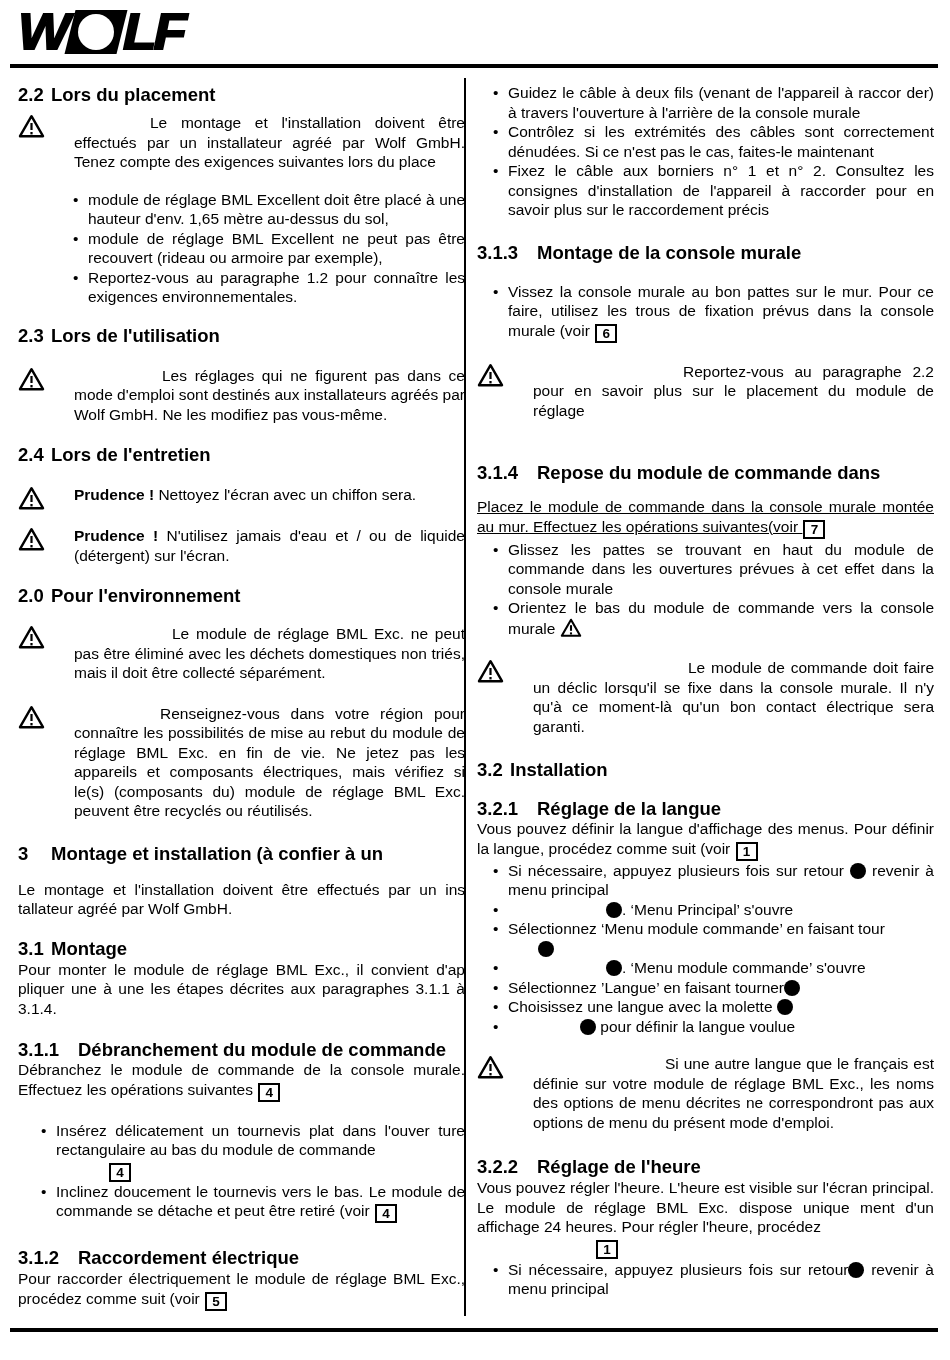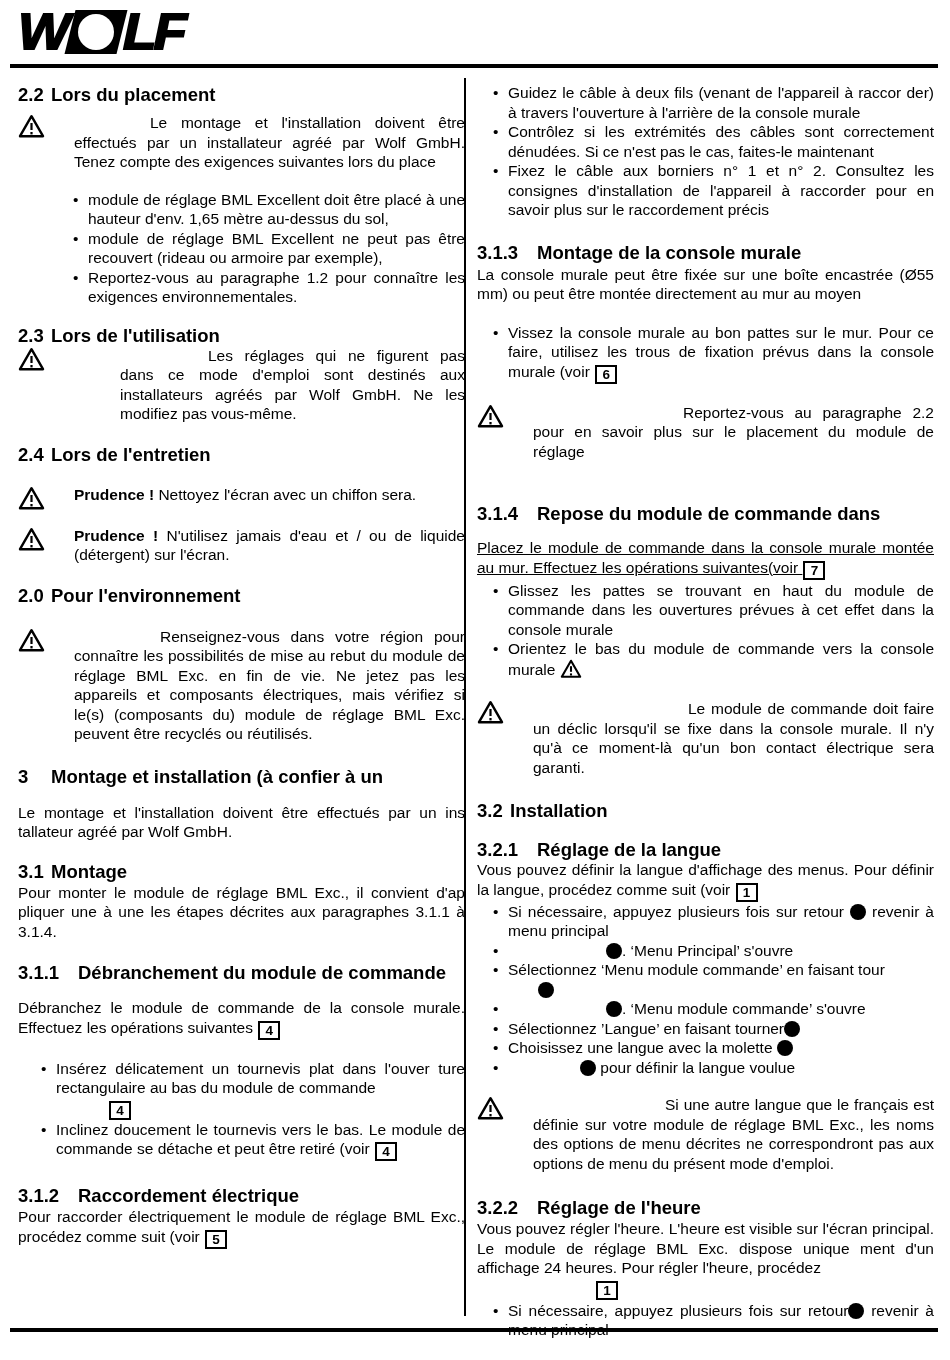--- a/index.html
+++ b/index.html
@@ -95,21 +95,21 @@
         <div class="bitem">
           <span class="bmark">•</span>
           <div class="btext"><span class="t">module de réglage BML Excellent ne peut pas être recouvert (rideau ou armoire par exemple),</span></div>
         </div>
         <div class="bitem">
           <span class="bmark">•</span>
           <div class="btext"><span class="t">Reportez-vous au paragraphe 1.2 pour connaître les exigences environnementales.</span></div>
         </div>
       </div>
       <div class="heading h2" style="margin-top: 18px;"><span class="hnum">2.3</span><span class="htitle">Lors de l'utilisation</span></div>
-      <div class="warn" style=" gap: 46px;">
+      <div class="warn" style="margin-top: 20px;">
         <span class="warn-icon">
           <svg width="27" height="25" viewBox="0 0 27 25" xmlns="http://www.w3.org/2000/svg">
     <path d="M13.5 2.2 L25 22.2 L2 22.2 Z" fill="none" stroke="#000" stroke-width="2.4" stroke-linejoin="round"></path>
     <rect x="12.4" y="9" width="2.2" height="7" fill="#000"></rect>
     <rect x="12.4" y="18" width="2.2" height="2.4" fill="#000"></rect>
   </svg>
         </span>
         <div class="warn-body" style="text-indent: 88px;"><span class="t">Les réglages qui ne figurent pas dans ce mode d'emploi sont destinés aux installateurs agréés par Wolf GmbH. Ne les modifiez pas vous-même.</span></div>
       </div>
       <div class="heading h2" style="margin-top: 20px;"><span class="hnum">2.4</span><span class="htitle">Lors de l'entretien</span></div>
@@ -127,36 +127,46 @@
         <span class="warn-icon">
           <svg width="27" height="25" viewBox="0 0 27 25" xmlns="http://www.w3.org/2000/svg">
     <path d="M13.5 2.2 L25 22.2 L2 22.2 Z" fill="none" stroke="#000" stroke-width="2.4" stroke-linejoin="round"></path>
     <rect x="12.4" y="9" width="2.2" height="7" fill="#000"></rect>
     <rect x="12.4" y="18" width="2.2" height="2.4" fill="#000"></rect>
   </svg>
         </span>
         <div class="warn-body"><b class="bold">Prudence !</b><span class="t"> N'utilisez jamais d'eau et / ou de liquide (détergent) sur l'écran.</span></div>
       </div>
       <div class="heading h2" style="margin-top: 20px;"><span class="hnum">2.0</span><span class="htitle">Pour l'environnement</span></div>
+      <div class="warn" style="margin-top: 18px;">
+        <span class="warn-icon">
+          <svg width="27" height="25" viewBox="0 0 27 25" xmlns="http://www.w3.org/2000/svg">
+    <path d="M13.5 2.2 L25 22.2 L2 22.2 Z" fill="none" stroke="#000" stroke-width="2.4" stroke-linejoin="round"></path>
+    <rect x="12.4" y="9" width="2.2" height="7" fill="#000"></rect>
+    <rect x="12.4" y="18" width="2.2" height="2.4" fill="#000"></rect>
+  </svg>
+        </span>
+        <div class="warn-body" style="text-indent: 98px;"><span class="t">Le module de réglage BML Exc. ne peut pas être éliminé avec les déchets domestiques non triés, mais il doit être collecté séparément.</span></div>
+      </div>
       <div class="warn" style="margin-top: 21px;">
         <span class="warn-icon">
           <svg width="27" height="25" viewBox="0 0 27 25" xmlns="http://www.w3.org/2000/svg">
     <path d="M13.5 2.2 L25 22.2 L2 22.2 Z" fill="none" stroke="#000" stroke-width="2.4" stroke-linejoin="round"></path>
     <rect x="12.4" y="9" width="2.2" height="7" fill="#000"></rect>
     <rect x="12.4" y="18" width="2.2" height="2.4" fill="#000"></rect>
   </svg>
         </span>
         <div class="warn-body" style="text-indent: 86px;"><span class="t">Renseignez-vous dans votre région pour connaître les possibilités de mise au rebut du module de réglage BML Exc. en fin de vie. Ne jetez pas les appareils et composants électriques, mais vérifiez si le(s) (composants du) module de réglage BML Exc. peuvent être recyclés ou réutilisés.</span></div>
       </div>
       <div class="heading h2" style="margin-top: 22px;"><span class="hnum">3</span><span class="htitle">Montage et installation (à confier à un</span></div>
       <div class="para" style="margin-top: 16px;"><span class="t">Le montage et l'installation doivent être effectués par un ins tallateur agréé par Wolf GmbH.</span></div>
       <div class="heading h2" style="margin-top: 19px;"><span class="hnum">3.1</span><span class="htitle">Montage</span></div>
       <div class="para" style="margin-top: 1px;"><span class="t">Pour monter le module de réglage BML Exc., il convient d'ap pliquer une à une les étapes décrites aux paragraphes 3.1.1 à 3.1.4.</span></div>
       <div class="heading h3" style="margin-top: 21px;"><span class="hnum">3.1.1</span><span class="htitle">Débranchement du module de commande</span></div>
-      <div class="para" style="margin-top: 15px;"><span class="t">Débranchez le module de commande de la console murale. Effectuez les opérations suivantes </span><span class="figbox">4</span></div>
+      <div class="para" style=""><span class="t">Débranchez le module de commande de la console murale. Effectuez les opérations suivantes </span><span class="figbox">4</span></div>
       <div class="bullets" style="padding-left: 23px; margin-top: 19px;">
         <div class="bitem">
           <span class="bmark">•</span>
           <div class="btext"><span class="t">Insérez délicatement un tournevis plat dans l'ouver ture rectangulaire au bas du module de commande </span><br><span class="gap" style="width: 52px;"></span><span class="figbox">4</span></div>
         </div>
         <div class="bitem">
           <span class="bmark">•</span>
           <div class="btext"><span class="t">Inclinez doucement le tournevis vers le bas. Le module de commande se détache et peut être retiré (voir </span><span class="figbox">4</span></div>
         </div>
       </div>
@@ -172,21 +182,20 @@
         <div class="bitem">
           <span class="bmark">•</span>
           <div class="btext"><span class="t">Contrôlez si les extrémités des câbles sont correctement dénudées. Si ce n'est pas le cas, faites-le maintenant</span></div>
         </div>
         <div class="bitem">
           <span class="bmark">•</span>
           <div class="btext"><span class="t">Fixez le câble aux borniers n° 1 et n° 2. Consultez les consignes d'installation de l'appareil à raccorder pour en savoir plus sur le raccordement précis</span></div>
         </div>
       </div>
       <div class="heading h3" style="margin-top: 22px;"><span class="hnum">3.1.3</span><span class="htitle">Montage de la console murale</span></div>
-      <div class="para" style="margin-top: 2px;"><span class="t">La console murale peut être fixée sur une boîte encastrée (Ø55 mm) ou peut être montée directement au mur au moyen</span></div>
       <div class="bullets" style="padding-left: 16px; margin-top: 19px;">
         <div class="bitem">
           <span class="bmark">•</span>
           <div class="btext"><span class="t">Vissez la console murale au bon pattes sur le mur. Pour ce faire, utilisez les trous de fixation prévus dans la console murale (voir </span><span class="figbox">6</span></div>
         </div>
       </div>
       <div class="warn" style="margin-top: 19px;">
         <span class="warn-icon">
           <svg width="27" height="25" viewBox="0 0 27 25" xmlns="http://www.w3.org/2000/svg">
     <path d="M13.5 2.2 L25 22.2 L2 22.2 Z" fill="none" stroke="#000" stroke-width="2.4" stroke-linejoin="round"></path>

